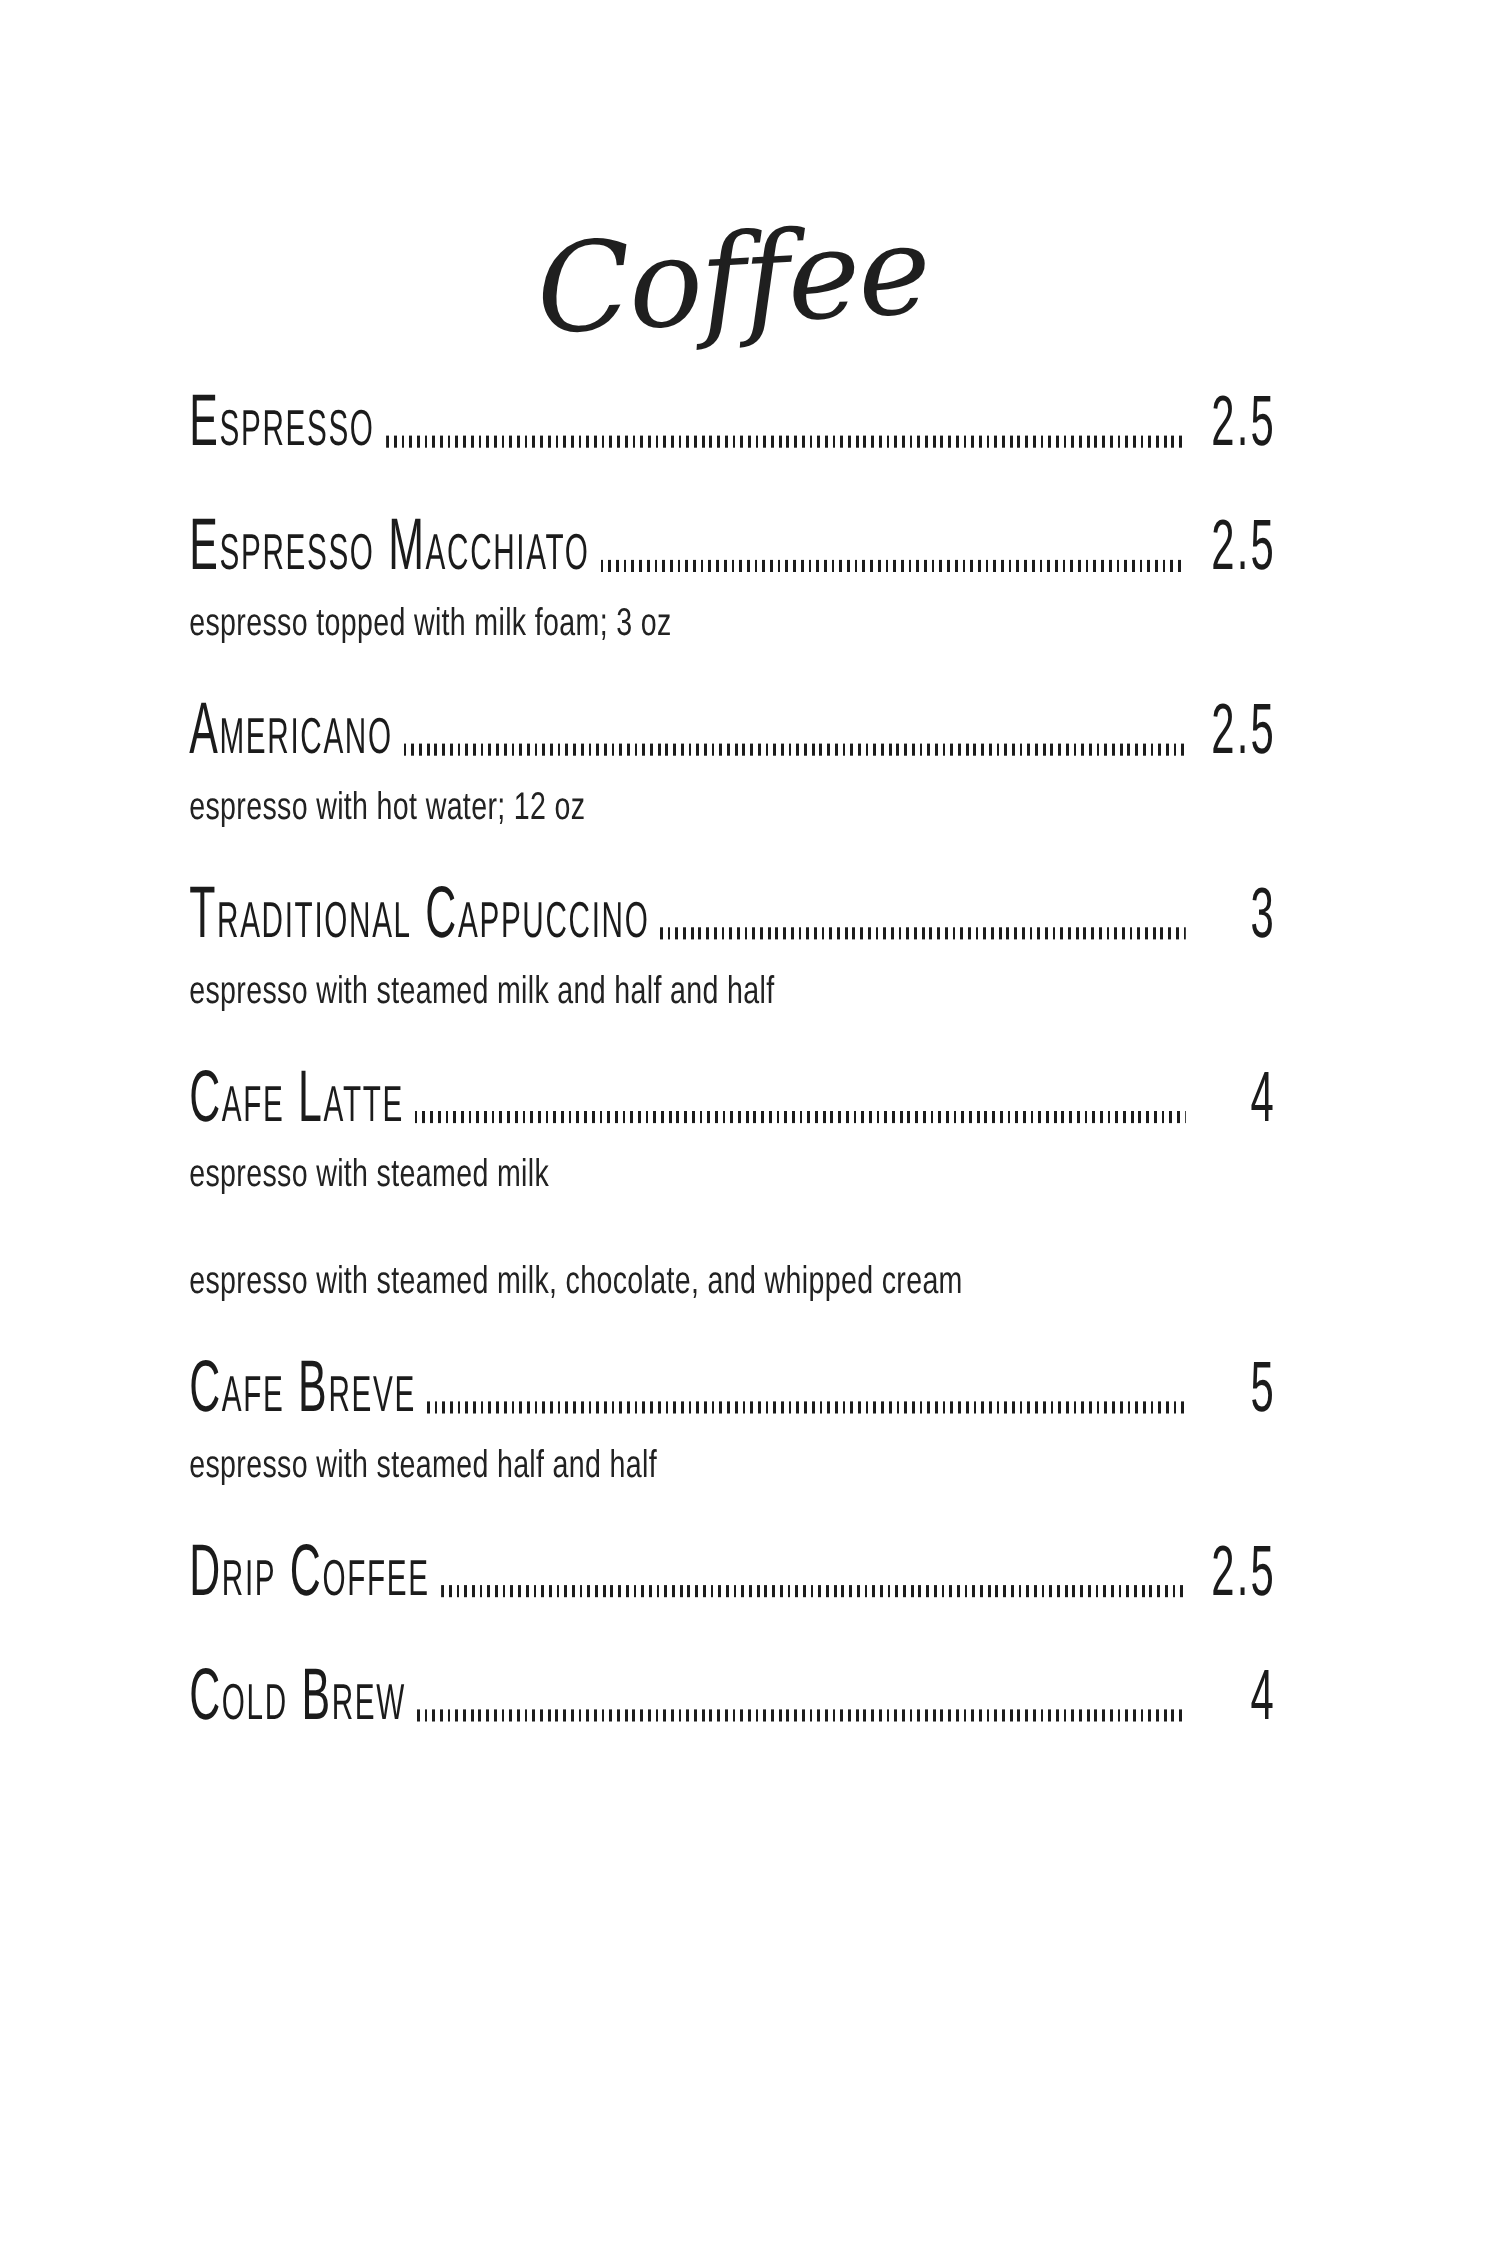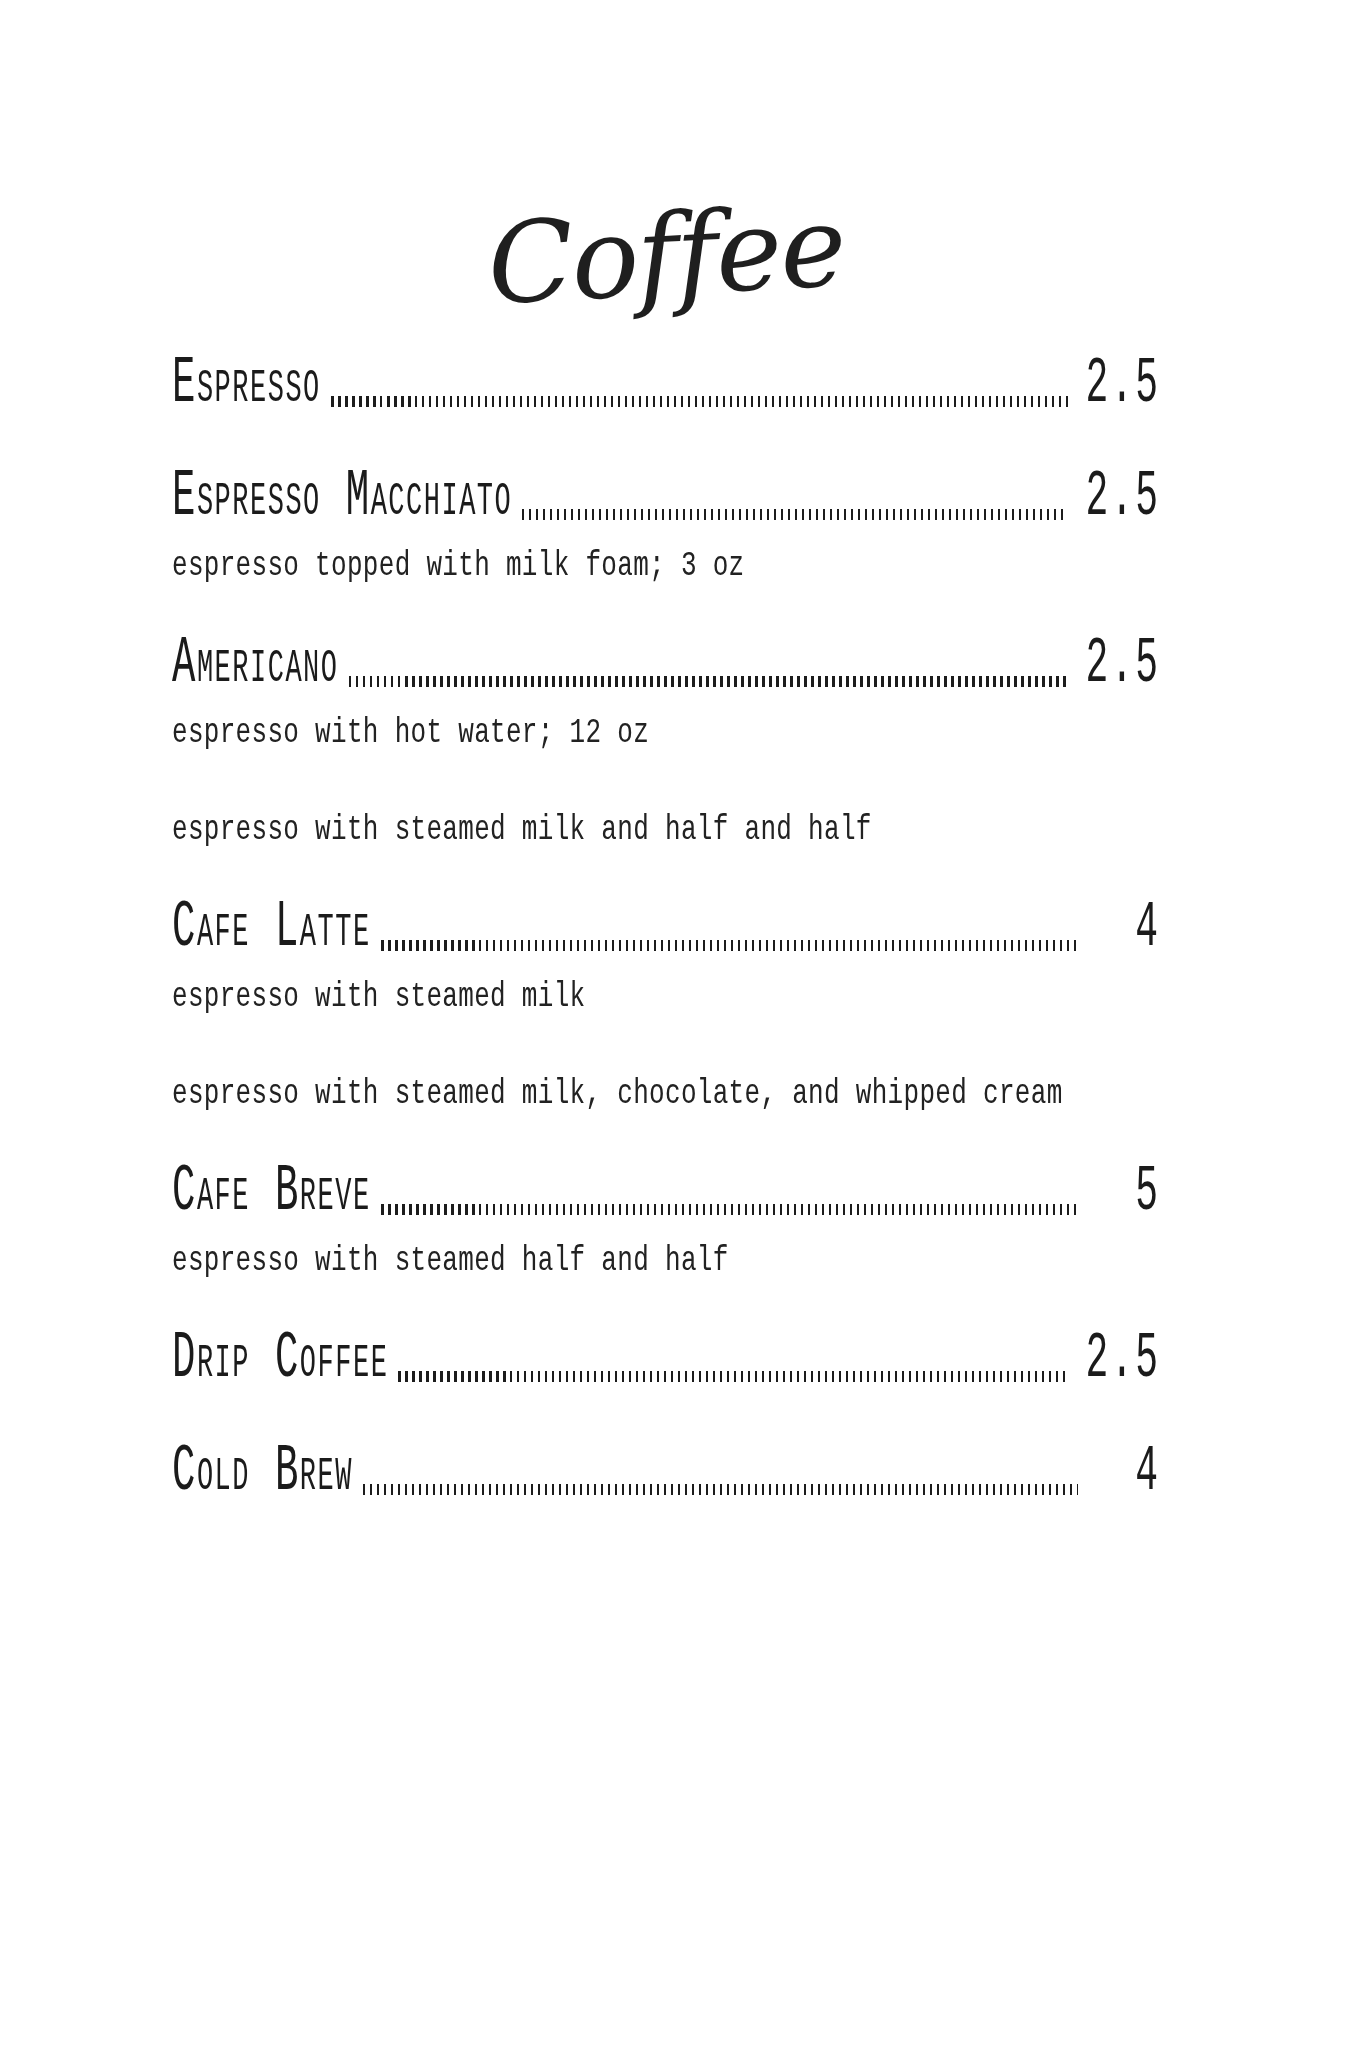--- a/index.html
+++ b/index.html
@@ -31,21 +31,20 @@
     font-style: italic;
     font-weight: 400;
     font-size: 112px;
     letter-spacing: -2px;
     transform: rotate(-3deg);
     color: #1f1f1f;
   }
   .items { }
   .menu-item {
     margin-bottom: 55px;
-    font-family: Liberation Mono, monospace;
   }
   .item-row {
     display: flex;
     align-items: flex-end;
     height: 58px;
   }
   .item-name {
     font-variant: small-caps;
     font-variant-caps: small-caps;
     font-size: 39px;
@@ -116,20 +115,25 @@
   <div class="menu-item">
     <div class="item-row">
       <span class="item-name">Americano</span>
       <span class="leader"></span>
       <span class="item-price">2.5</span>
     </div>
     <div class="item-desc">espresso with hot water; 12 oz</div>
   </div>
 
   <div class="menu-item">
+    <div class="item-row">
+      <span class="item-name">Traditional Cappuccino</span>
+      <span class="leader"></span>
+      <span class="item-price">3</span>
+    </div>
     <div class="item-desc">espresso with steamed milk and half and half</div>
   </div>
 
   <div class="menu-item">
     <div class="item-row">
       <span class="item-name">Cafe Latte</span>
       <span class="leader"></span>
       <span class="item-price">4</span>
     </div>
     <div class="item-desc">espresso with steamed milk</div>

